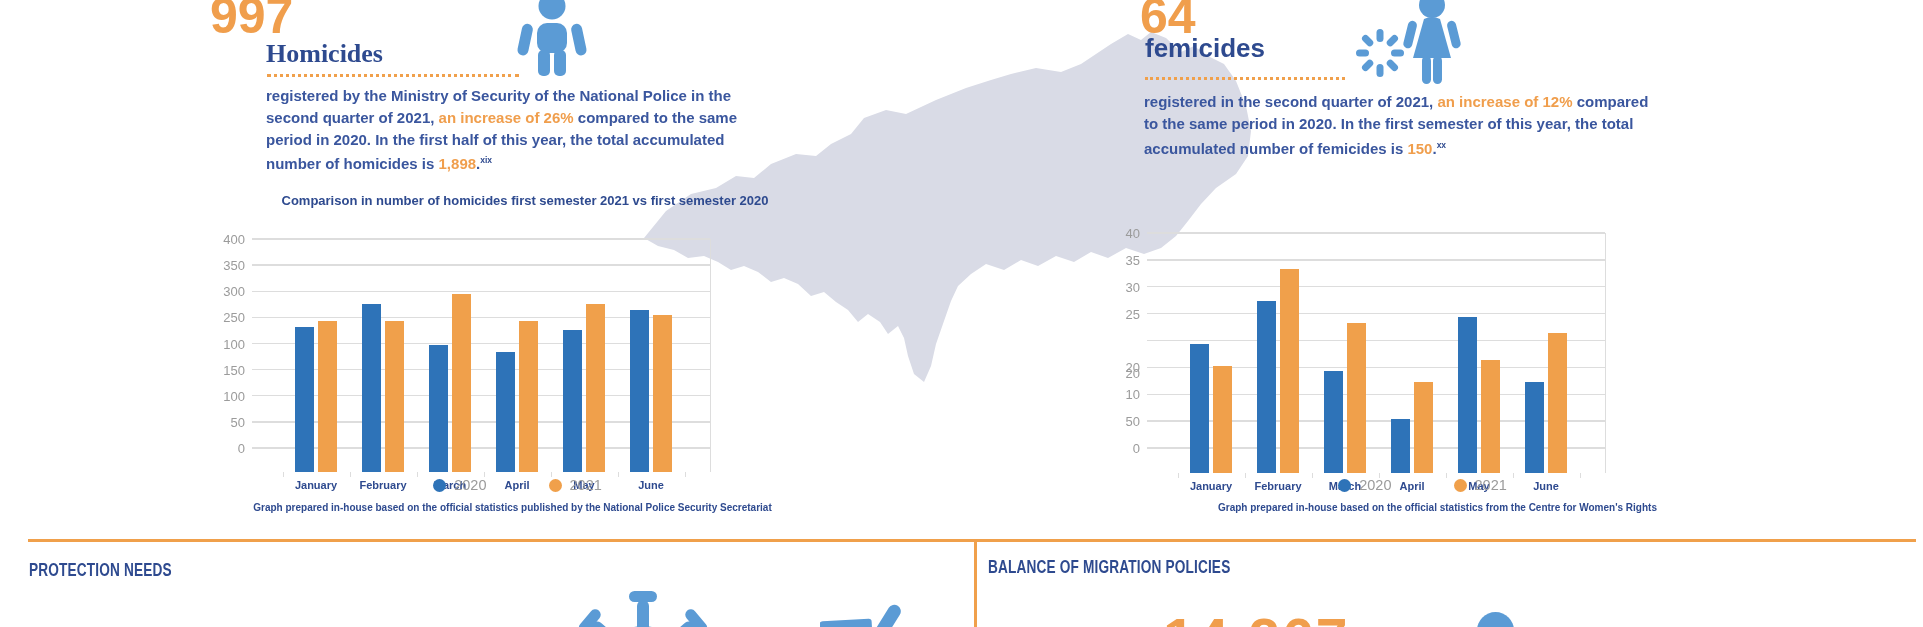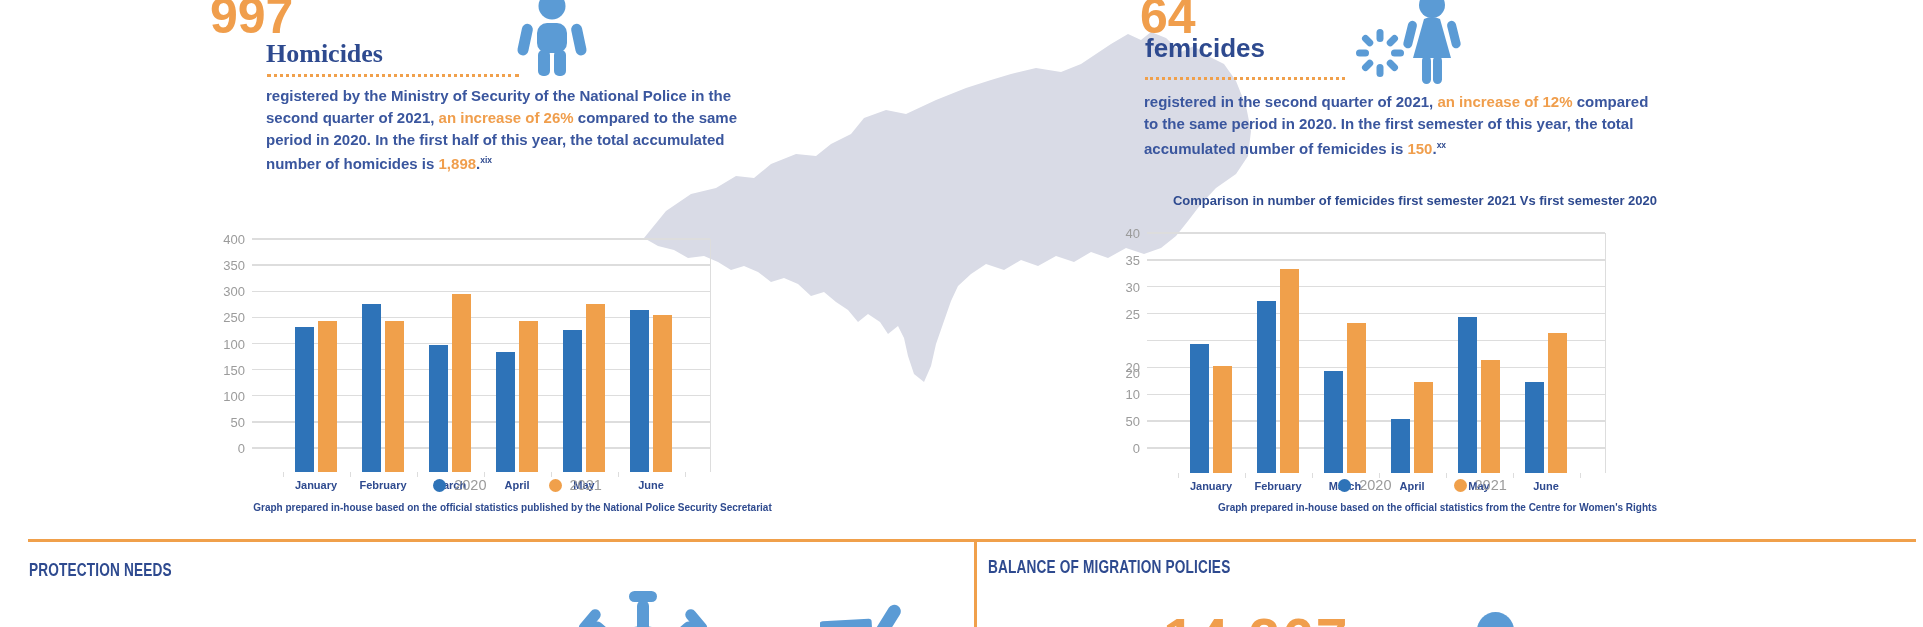--- a/index.html
+++ b/index.html
@@ -67,20 +67,21 @@
     <rect x="11" y="24" width="11" height="32" rx="5.5" transform="rotate(12 16.5 24)"></rect>
     <rect x="58" y="24" width="11" height="32" rx="5.5" transform="rotate(-12 63.5 24)"></rect>
     <rect x="26" y="50" width="12" height="26" rx="5"></rect>
     <rect x="42" y="50" width="12" height="26" rx="5"></rect>
   </svg>
 
   <div class="abs dotted-sep" style="left:267px;top:74px;width:252px;"></div>
   <div class="abs para" style="left:266px;top:85px;width:540px;"><span>registered by the Ministry of Security of the National Police in the</span><br><span>second quarter of 2021, </span><span class="accent">an increase of 26%</span><span> compared to the same</span><br><span>period in 2020. In the first half of this year, the total accumulated</span><br><span>number of homicides is </span><span class="accent">1,898</span><span>.</span><sup>xix</sup></div>
 
   <div class="chart" id="chart-hom" style="left:215px;top:193px;">
+    <div class="chart-title" style="left:50px;">Comparison in number of homicides first semester 2021 vs first semester 2020</div>
     <div class="plot" style="left:40px;top:46px;height:233px;">
         <div class="gridline" style="top: -0.7px;"></div>
         <div class="ytick" style="top: 0px;">400</div>
         <div class="gridline" style="top: 25.425px;"></div>
         <div class="ytick" style="top: 26.125px;">350</div>
         <div class="gridline" style="top: 51.55px;"></div>
         <div class="ytick" style="top: 52.25px;">300</div>
         <div class="gridline" style="top: 77.675px;"></div>
         <div class="ytick" style="top: 78.375px;">250</div>
         <div class="gridline" style="top: 103.8px;"></div>
@@ -152,21 +153,20 @@
     <rect x="96" y="21" width="9" height="28" rx="4.5" transform="rotate(-14 100.5 21)"></rect>
     <path d="M74,19 Q82,15 90,19 L101,58 L63,58 Z"></path>
     <rect x="72" y="56" width="9" height="28" rx="4.5"></rect>
     <rect x="83" y="56" width="9" height="28" rx="4.5"></rect>
   </svg>
 
   <div class="abs dotted-sep" style="left:1145px;top:77px;width:200px;"></div>
   <div class="abs para" style="left:1144px;top:91px;width:560px;"><span>registered in the second quarter of 2021, </span><span class="accent">an increase of 12%</span><span> compared</span><br><span>to the same period in 2020. In the first semester of this year, the total</span><br><span>accumulated number of femicides is </span><span class="accent">150</span><span>.</span><sup>xx</sup></div>
 
   <div class="chart" id="chart-fem" style="left:1110px;top:193px;">
-    <div class="chart-title" style="left:45px;">Comparison in number of femicides first semester 2021 Vs first semester 2020</div>
     <div class="plot" style="left:40px;top:40px;height:240px;">
         <div class="gridline" style="top: -0.7px;"></div>
         <div class="ytick" style="top: 0px;">40</div>
         <div class="gridline" style="top: 26.175px;"></div>
         <div class="ytick" style="top: 26.875px;">35</div>
         <div class="gridline" style="top: 53.05px;"></div>
         <div class="ytick" style="top: 53.75px;">30</div>
         <div class="gridline" style="top: 79.925px;"></div>
         <div class="ytick" style="top: 80.625px;">25</div>
         <div class="gridline" style="top: 106.8px;"></div>

